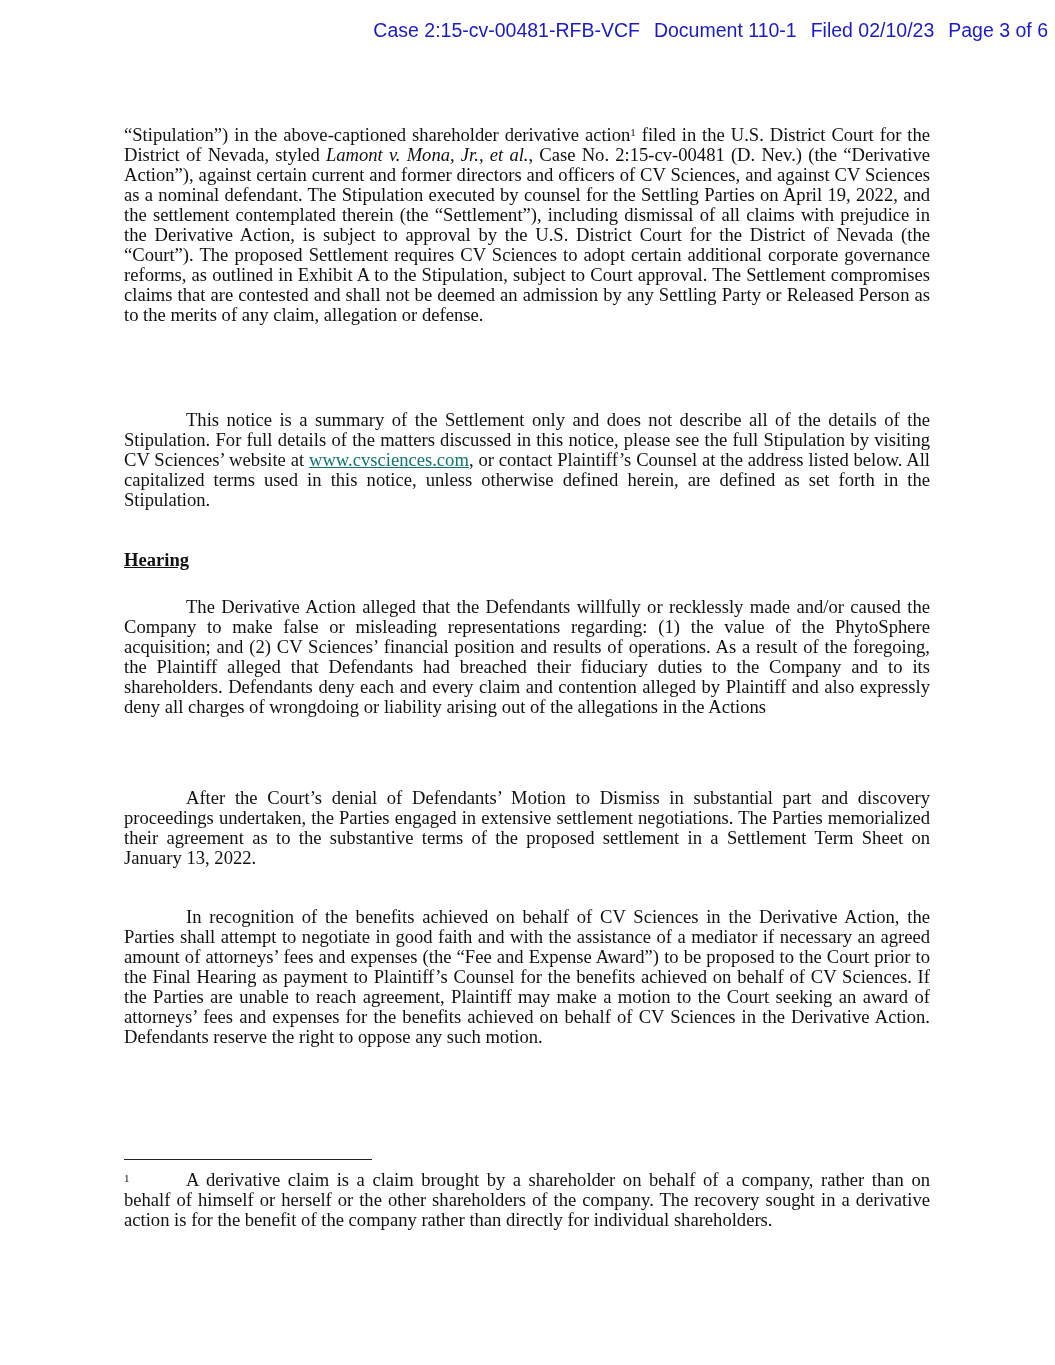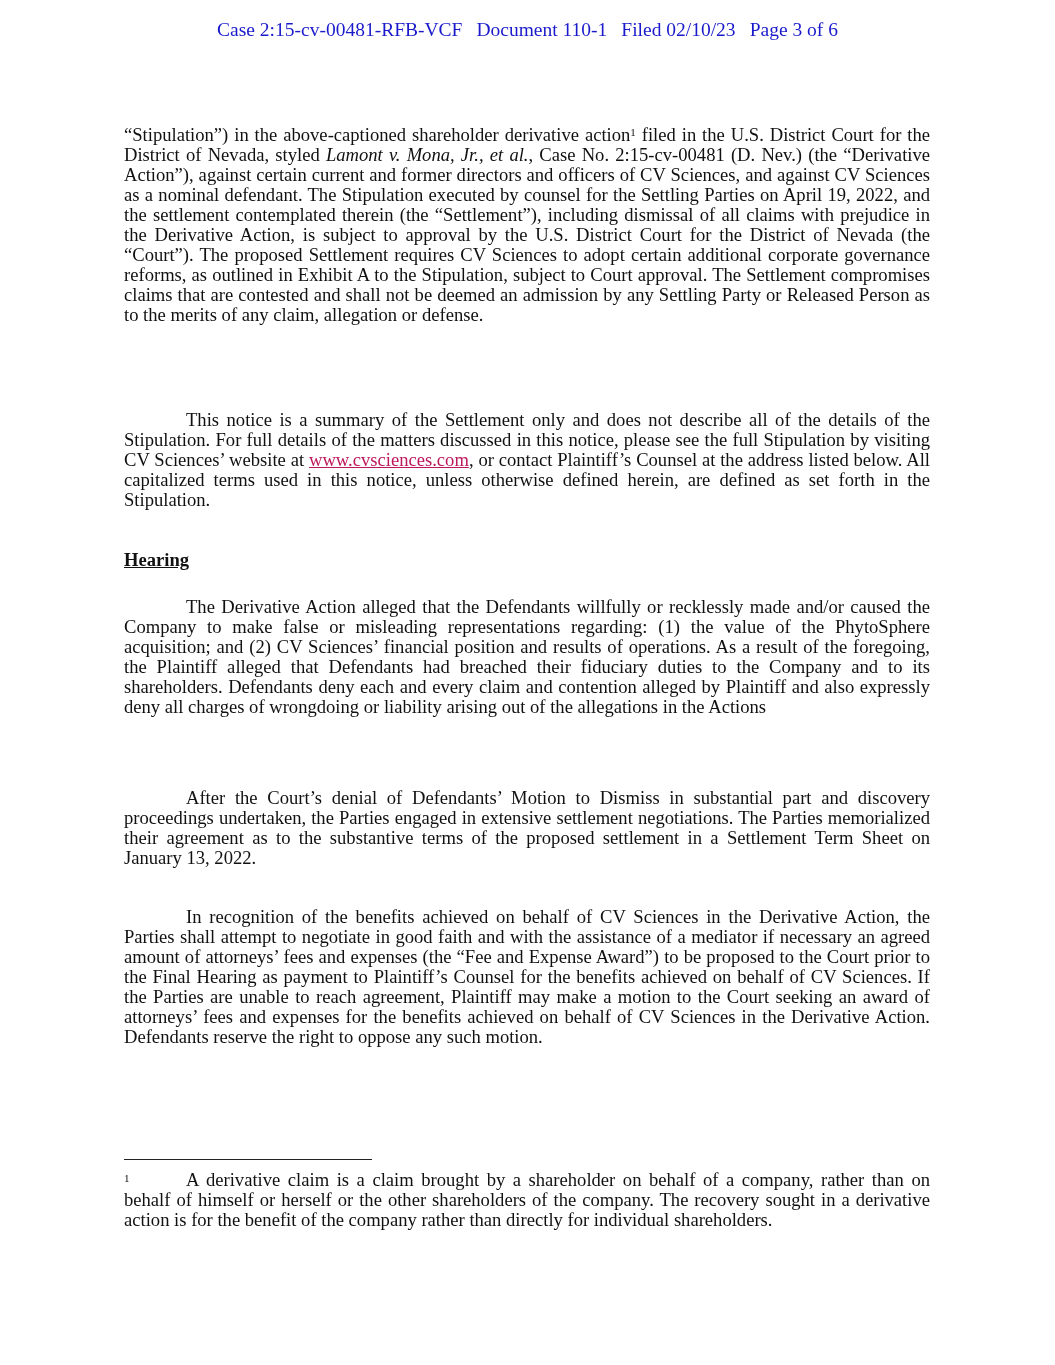--- a/index.html
+++ b/index.html
@@ -13,22 +13,22 @@
       position: relative;
       overflow: hidden;
       font-family: "Liberation Serif", serif;
       color: #111111;
     }
     .stamp {
       position: absolute;
       top: 19px;
       left: 0;
       width: 1055px;
-      text-align: center;
-      font-family: Liberation Serif, serif;
+      text-align: right;
+      font-family: Liberation Sans, sans-serif;
       font-size: 19.5px;
       color: #1a1acc;
       white-space: pre;
       letter-spacing: 0;
     }
     .stamp span { margin: 0 7px; }
     .body-text {
       position: absolute;
       left: 124px;
       width: 806px;
@@ -44,21 +44,21 @@
     #p3 { top: 597px; }
     #p4 { top: 788px; }
     #p5 { top: 907px; }
     sup.fnref {
       font-size: 11px;
       vertical-align: top;
       position: relative;
       top: -3px;
     }
     a.link {
-      color: #be185d;
+      color: #0f766e;
       text-decoration: underline;
     }
     .fn-rule {
       position: absolute;
       top: 1159px;
       left: 124px;
       width: 248px;
       height: 0;
       border-top: 1.4px solid #222;
     }

